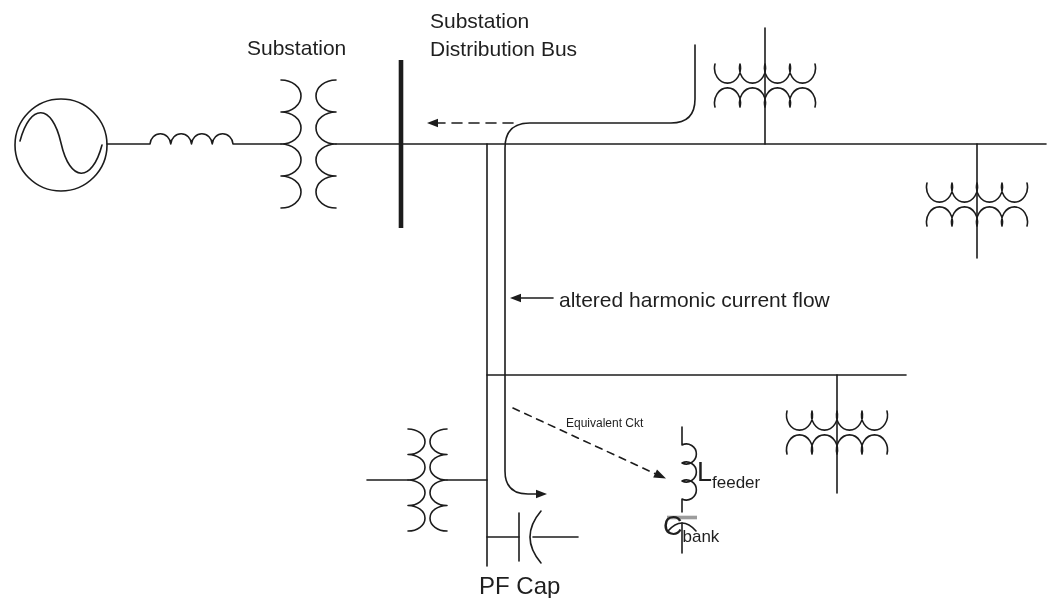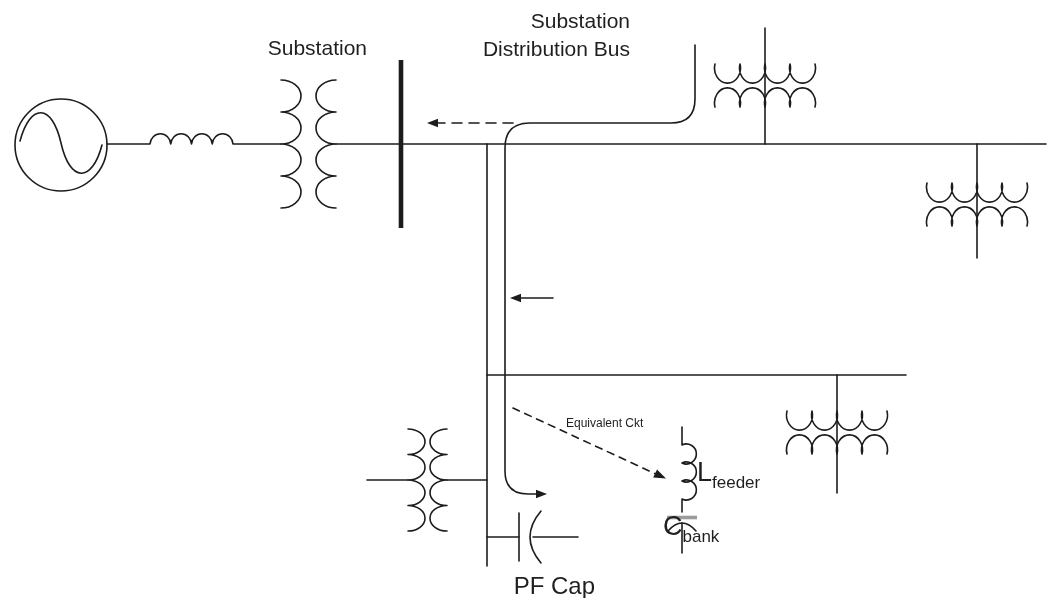--- a/index.html
+++ b/index.html
@@ -2,21 +2,21 @@
 <html><head>
 <meta charset="utf-8">
 <style>
   html,body{margin:0;padding:0;background:#ffffff;}
   #stage{
     position:relative;width:1049px;height:598px;background:#ffffff;overflow:hidden;
     font-family:"Liberation Sans","DejaVu Sans",sans-serif;color:#1f1f1f;
   }
   #stage svg{position:absolute;left:0;top:0;}
   .lbl{position:absolute;color:#1f1f1f;white-space:nowrap;}
-  .lbl-center{text-align:right;}
+  .lbl-center{text-align:left;}
   .lbl-pre{white-space:pre-line;}
   #substation-label{left:247px;top:36px;width:120px;font-size:21px;}
   #bus-label{left:430px;top:7px;width:200px;font-size:21px;line-height:28px;}
   #harmonic-label{left:559px;top:288px;font-size:21px;}
   #equivckt-label{left:566px;top:416px;font-size:12px;}
   #lfeeder-label{left:697px;top:457px;font-size:27px;}
   #cbank-label{left:663px;top:511px;font-size:27px;}
   #pfcap-label{left:479px;top:572px;width:116px;font-size:24px;}
   .subsc{font-size:17px;vertical-align:-7px;margin-top:28px;}
   .stroke{fill:none;stroke:#1c1c1c;stroke-width:1.6;stroke-linecap:round;stroke-linejoin:round;}
@@ -123,20 +123,21 @@
       <polygon class="arrow" points="666,478.5 653.2,477.6 657,469.4"></polygon>
     </g>
 
   </svg>
 
   <div class="lbl lbl-center" id="substation-label">Substation</div>
 
   <div class="lbl lbl-center lbl-pre" id="bus-label">Substation
 Distribution Bus</div>
 
+  <div class="lbl" id="harmonic-label">altered harmonic current flow</div>
 
   <div class="lbl" id="equivckt-label">Equivalent Ckt</div>
 
   <div class="lbl" id="lfeeder-label">
     <span>L</span><span class="subsc">feeder</span>
   </div>
 
   <div class="lbl" id="cbank-label">
     <span>C</span><span class="subsc">bank</span>
   </div>

